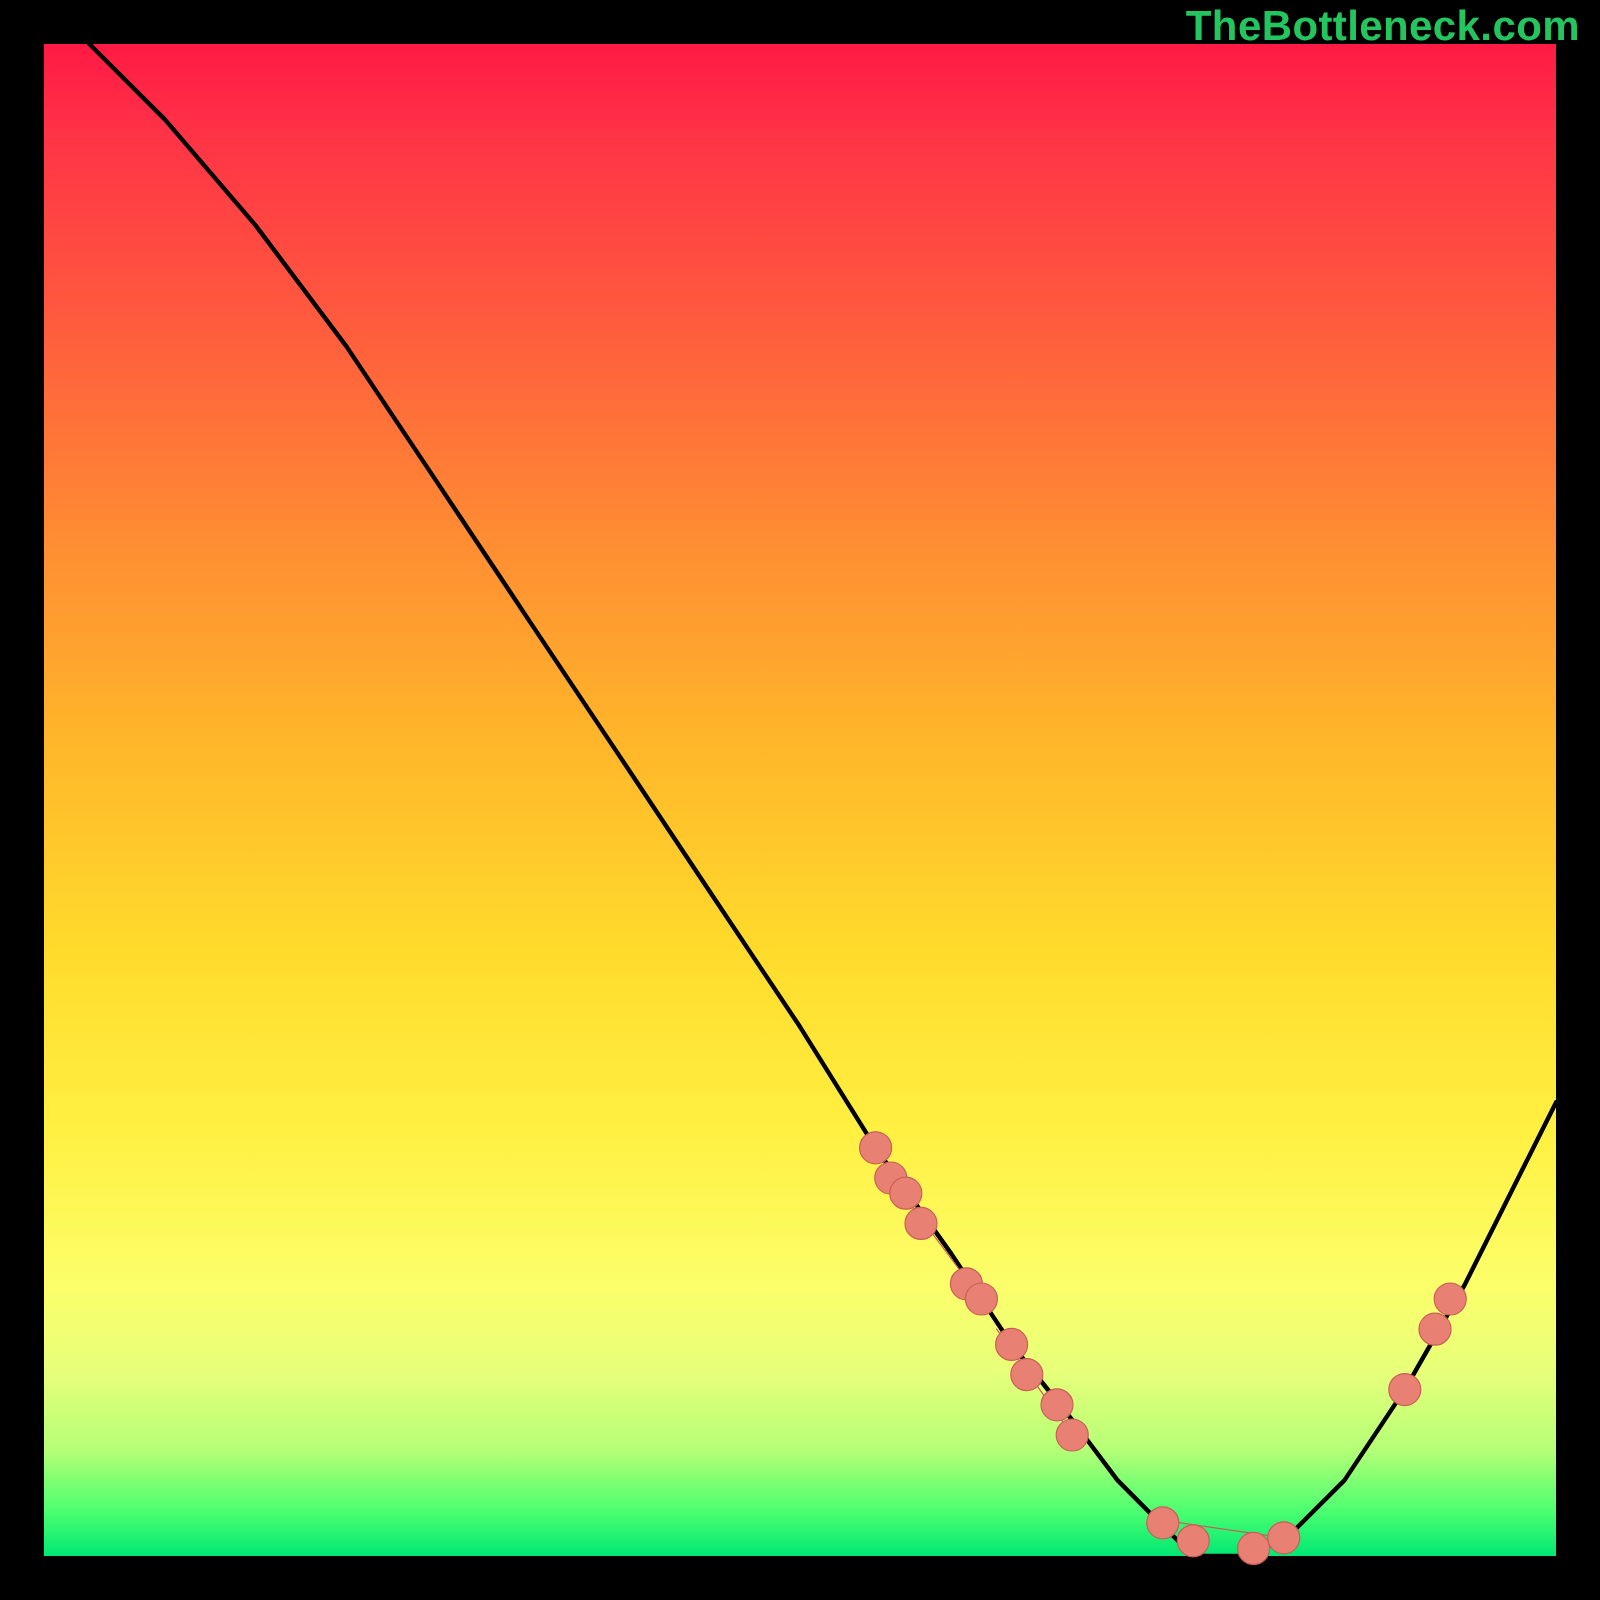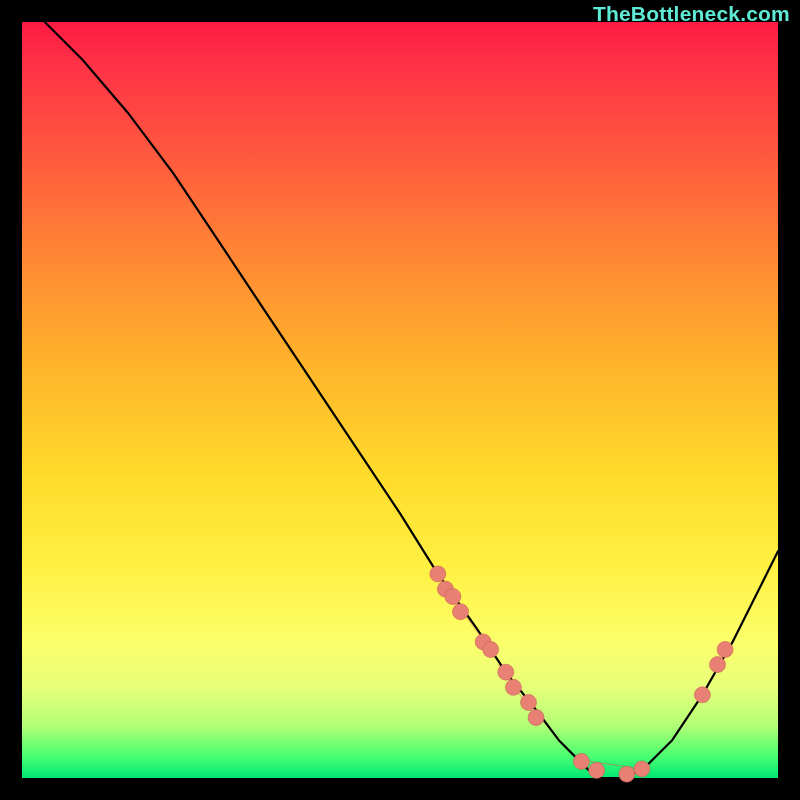--- a/index.html
+++ b/index.html
@@ -28,21 +28,21 @@
       #fcff6a 82%,
       #e6ff7a 88%,
       #b4ff76 93%,
       #4dff70 97%,
       #00e874 100%);
   }
   .watermark {
     position: absolute;
     top: 2px;
     right: 10px;
-    color: #5eead4;
+    color: #22c55e;
     font-size: 21px;
     font-weight: 600;
     letter-spacing: 0.2px;
     user-select: none;
     text-align: center;
   }
   svg.plot {
     position: absolute;
     left: 0;
     top: 0;

